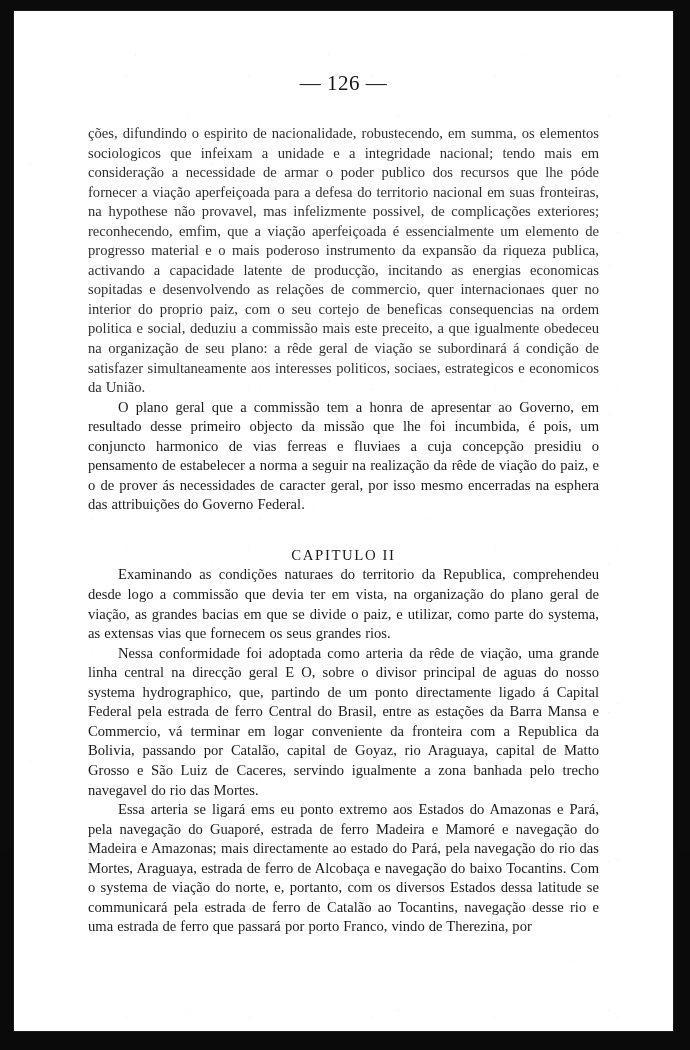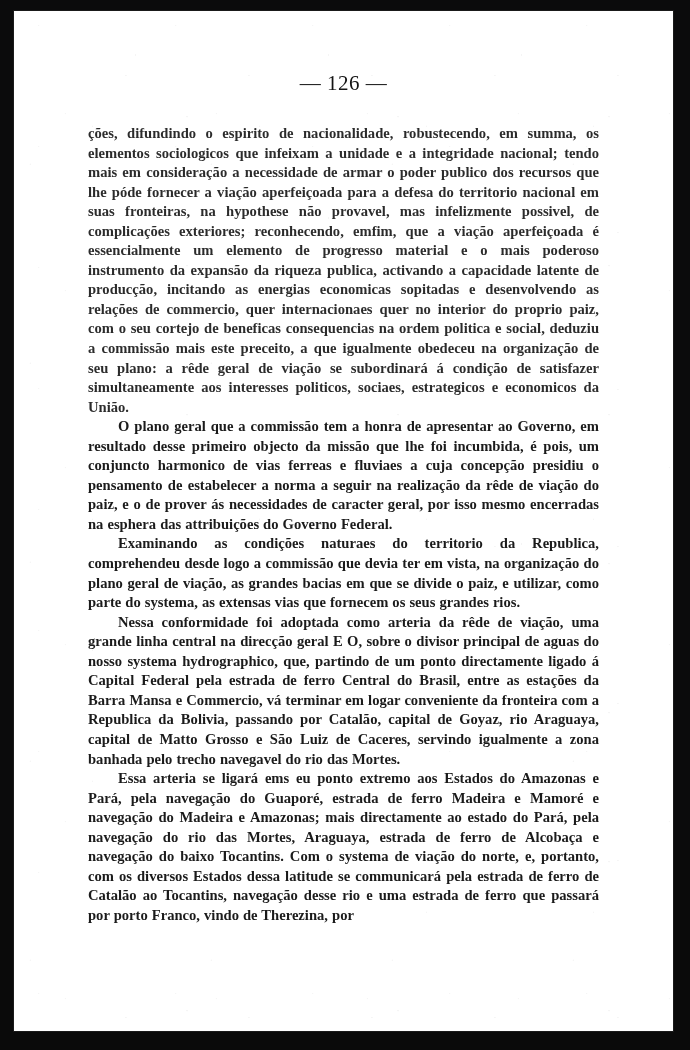--- a/index.html
+++ b/index.html
@@ -69,21 +69,20 @@
     font-family: "Liberation Serif", "DejaVu Serif", serif;
   }
 
   .body-block {
     margin-top: 28px;
     font-size: 14.6px;
     line-height: 19.55px;
     color: #1b1b1b;
     text-align: justify;
     text-justify: inter-word;
-    font-weight: bold;
   }
 
   .para {
     margin: 0;
     text-indent: 30px;
     text-align: justify;
     word-spacing: 0.4px;
   }
   .para.no-indent {
     text-indent: 0;
@@ -119,20 +118,21 @@
     <div class="content">
 
       <div class="folio">— 126 —</div>
 
       <div class="body-block">
 
         <p class="para no-indent ink-fade-a">ções, difundindo o espirito de nacionalidade, robustecendo, em summa, os elementos sociologicos que infeixam a unidade e a integridade nacional; tendo mais em consideração a necessidade de armar o poder publico dos recursos que lhe póde fornecer a viação aperfeiçoada para a defesa do territorio nacional em suas fronteiras, na hypothese não provavel, mas infelizmente possivel, de complicações exteriores; reconhecendo, emfim, que a viação aperfeiçoada é essencialmente um elemento de progresso material e o mais poderoso instrumento da expansão da riqueza publica, activando a capacidade latente de producção, incitando as energias economicas sopitadas e desenvolvendo as relações de commercio, quer internacionaes quer no interior do proprio paiz, com o seu cortejo de beneficas consequencias na ordem politica e social, deduziu a commissão mais este preceito, a que igualmente obedeceu na organização de seu plano: a rêde geral de viação se subordinará á condição de satisfazer simultaneamente aos interesses politicos, sociaes, estrategicos e economicos da União.</p>
 
         <p class="para">O plano geral que a commissão tem a honra de apresentar ao Governo, em resultado desse primeiro objecto da missão que lhe foi incumbida, é pois, um conjuncto harmonico de vias ferreas e fluviaes a cuja concepção presidiu o pensamento de estabelecer a norma a seguir na realização da rêde de viação do paiz, e o de prover ás necessidades de caracter geral, por isso mesmo encerradas na esphera das attribuições do Governo Federal.</p>
 
+        <div class="chapter-head">CAPITULO II</div>
 
 
         <p class="para">Examinando as condições naturaes do territorio da Republica, comprehendeu desde logo a commissão que devia ter em vista, na organização do plano geral de viação, as grandes bacias em que se divide o paiz, e utilizar, como parte do systema, as extensas vias que fornecem os seus grandes rios.</p>
 
         <p class="para">Nessa conformidade foi adoptada como arteria da rêde de viação, uma grande linha central na direcção geral E O, sobre o divisor principal de aguas do nosso systema hydrographico, que, partindo de um ponto directamente ligado á Capital Federal pela estrada de ferro Central do Brasil, entre as estações da Barra Mansa e Commercio, vá terminar em logar conveniente da fronteira com a Republica da Bolivia, passando por Catalão, capital de Goyaz, rio Araguaya, capital de Matto Grosso e São Luiz de Caceres, servindo igualmente a zona banhada pelo trecho navegavel do rio das Mortes.</p>
 
         <p class="para">Essa arteria se ligará ems eu ponto extremo aos Estados do Amazonas e Pará, pela navegação do Guaporé, estrada de ferro Madeira e Mamoré e navegação do Madeira e Amazonas; mais directamente ao estado do Pará, pela navegação do rio das Mortes, Araguaya, estrada de ferro de Alcobaça e navegação do baixo Tocantins. Com o systema de viação do norte, e, portanto, com os diversos Estados dessa latitude se communicará pela estrada de ferro de Catalão ao Tocantins, navegação desse rio e uma estrada de ferro que passará por porto Franco, vindo de Therezina, por</p>
 
       </div>
     </div>

